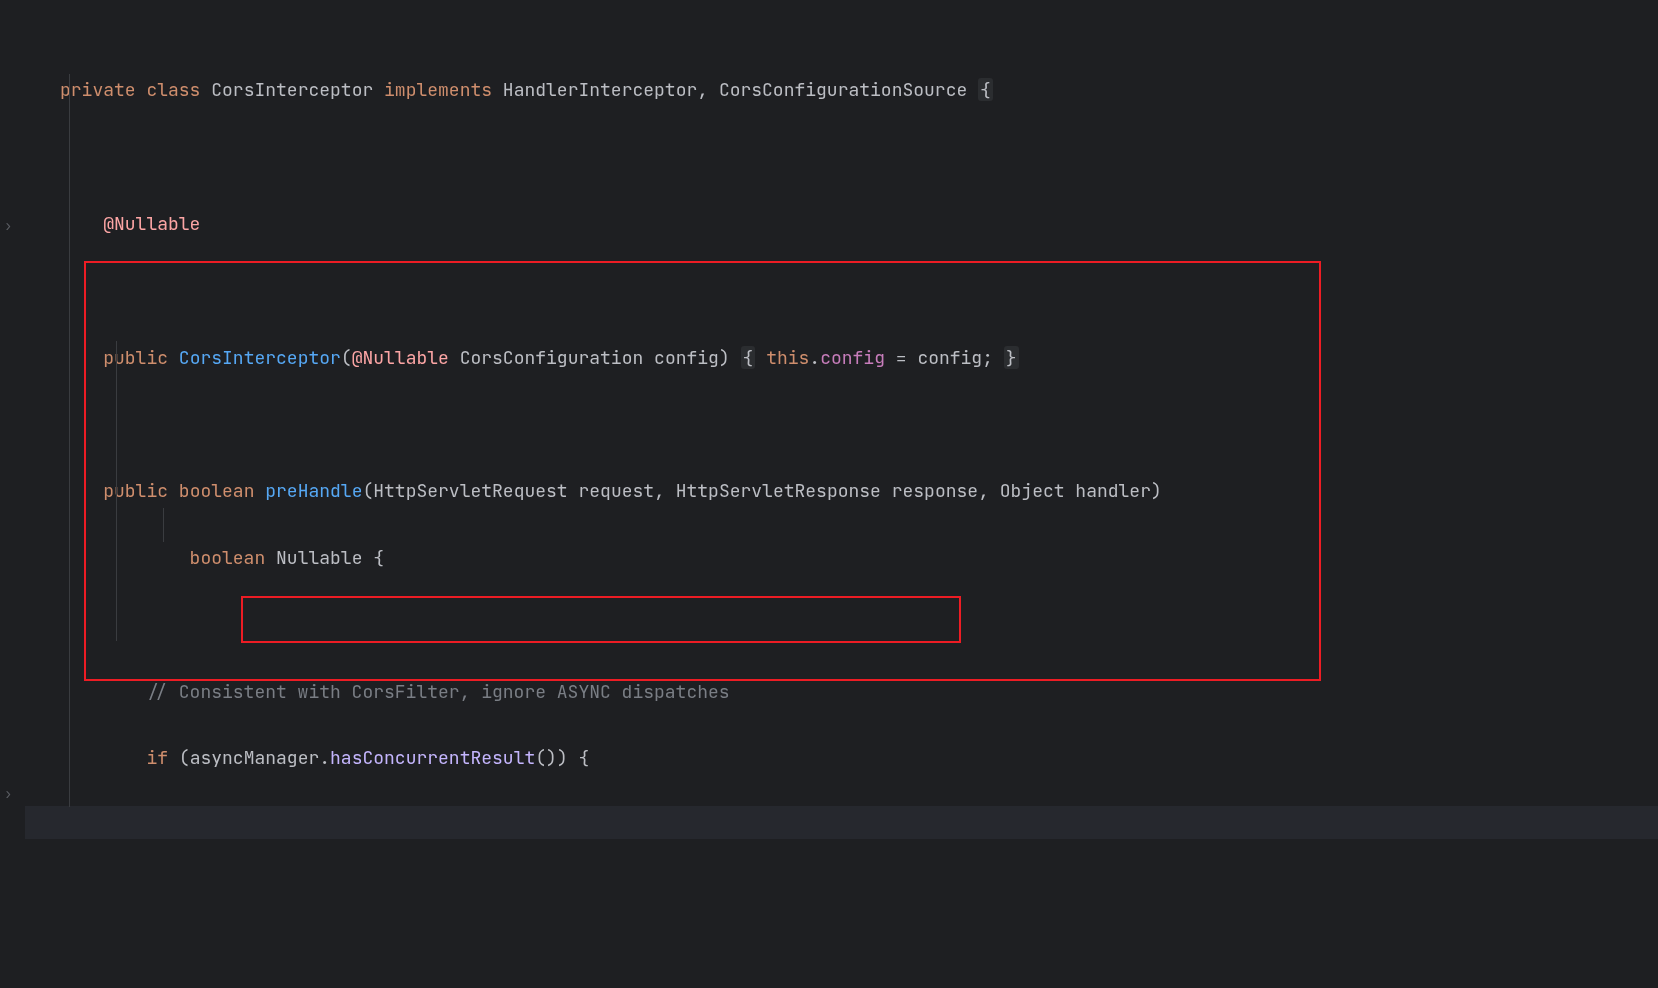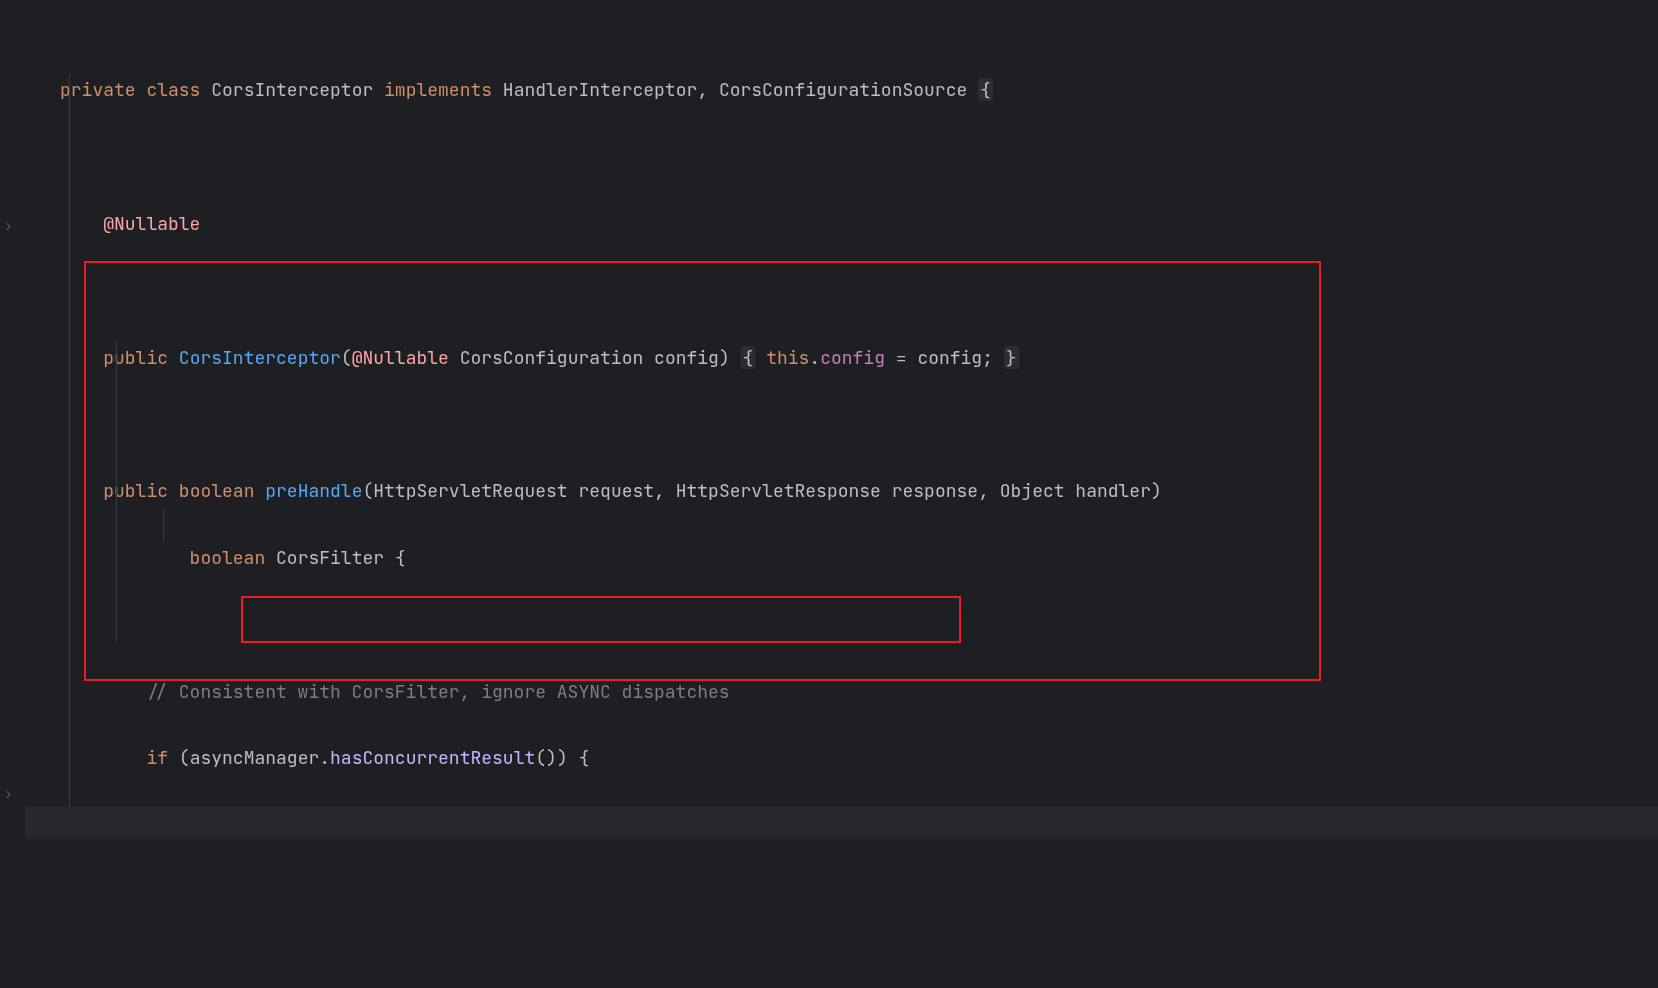--- a/index.html
+++ b/index.html
@@ -95,21 +95,21 @@
   </div>
 
   <div class="code">
 <span class="line"><span class="kw">private</span> <span class="kw">class</span> <span class="type">CorsInterceptor</span> <span class="impl-kw">implements</span> <span class="type">HandlerInterceptor</span><span class="punct">, </span><span class="type">CorsConfigurationSource</span> <span class="punct fold-hint">{</span></span>
 <span class="line"></span>
 <span class="line">    <span class="ann">@Nullable</span></span>
 <span class="line"></span>
 <span class="line">    <span class="kw">public</span> <span class="method-decl">CorsInterceptor</span><span class="punct">(</span><span class="ann">@Nullable</span> <span class="type">CorsConfiguration</span> <span class="param">config</span><span class="punct">)</span> <span class="punct fold-hint">{</span> <span class="kw">this</span><span class="punct">.</span><span class="field">config</span><span class="punct"> = </span><span class="param">config</span><span class="punct">;</span> <span class="punct fold-hint">}</span></span>
 <span class="line"></span>
 <span class="line">    <span class="kw">public</span> <span class="kw">boolean</span> <span class="method-decl">preHandle</span><span class="punct">(</span><span class="type">HttpServletRequest</span> <span class="param">request</span><span class="punct">, </span><span class="type">HttpServletResponse</span> <span class="param">response</span><span class="punct">, </span><span class="type">Object</span> <span class="param">handler</span><span class="punct">)</span></span>
-<span class="line">            <span class="kw">boolean</span> <span class="type">CorsFilter</span> <span class="punct">{</span></span>
+<span class="line">            <span class="kw">boolean</span> <span class="type">Nullable</span> <span class="punct">{</span></span>
 <span class="line"></span>
 <span class="line">        <span class="comment">// Consistent with CorsFilter, ignore ASYNC dispatches</span></span>
 <span class="line">        <span class="kw">if</span> <span class="punct">(</span><span class="param">asyncManager</span><span class="punct">.</span><span class="method-call">hasConcurrentResult</span><span class="punct">()</span><span class="punct">)</span> <span class="punct">{</span></span>
 
 
 
 
 
 
 

